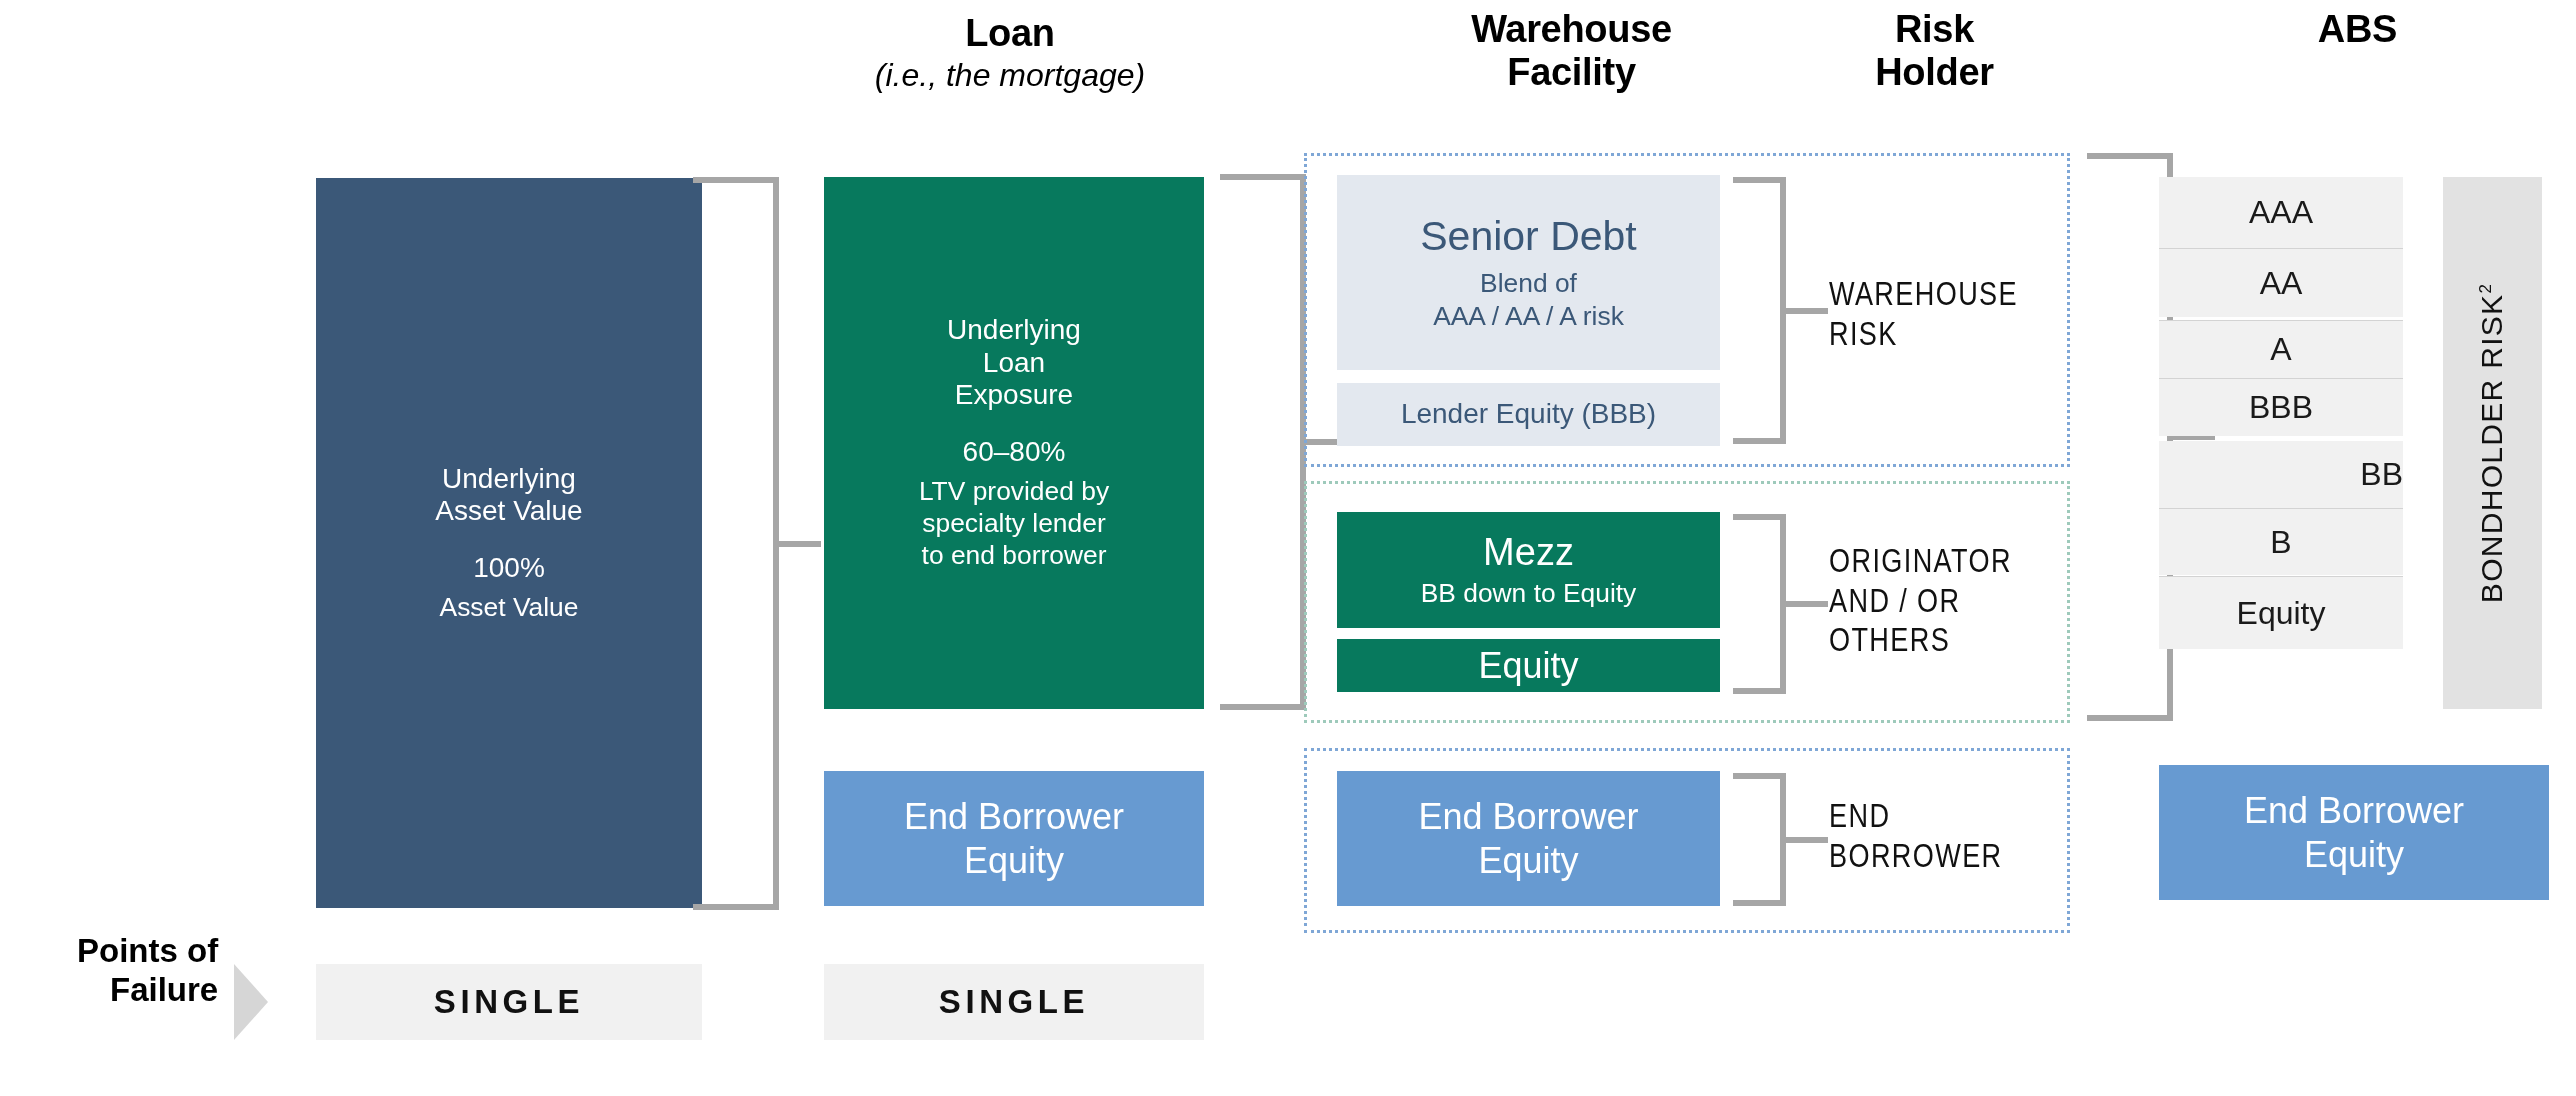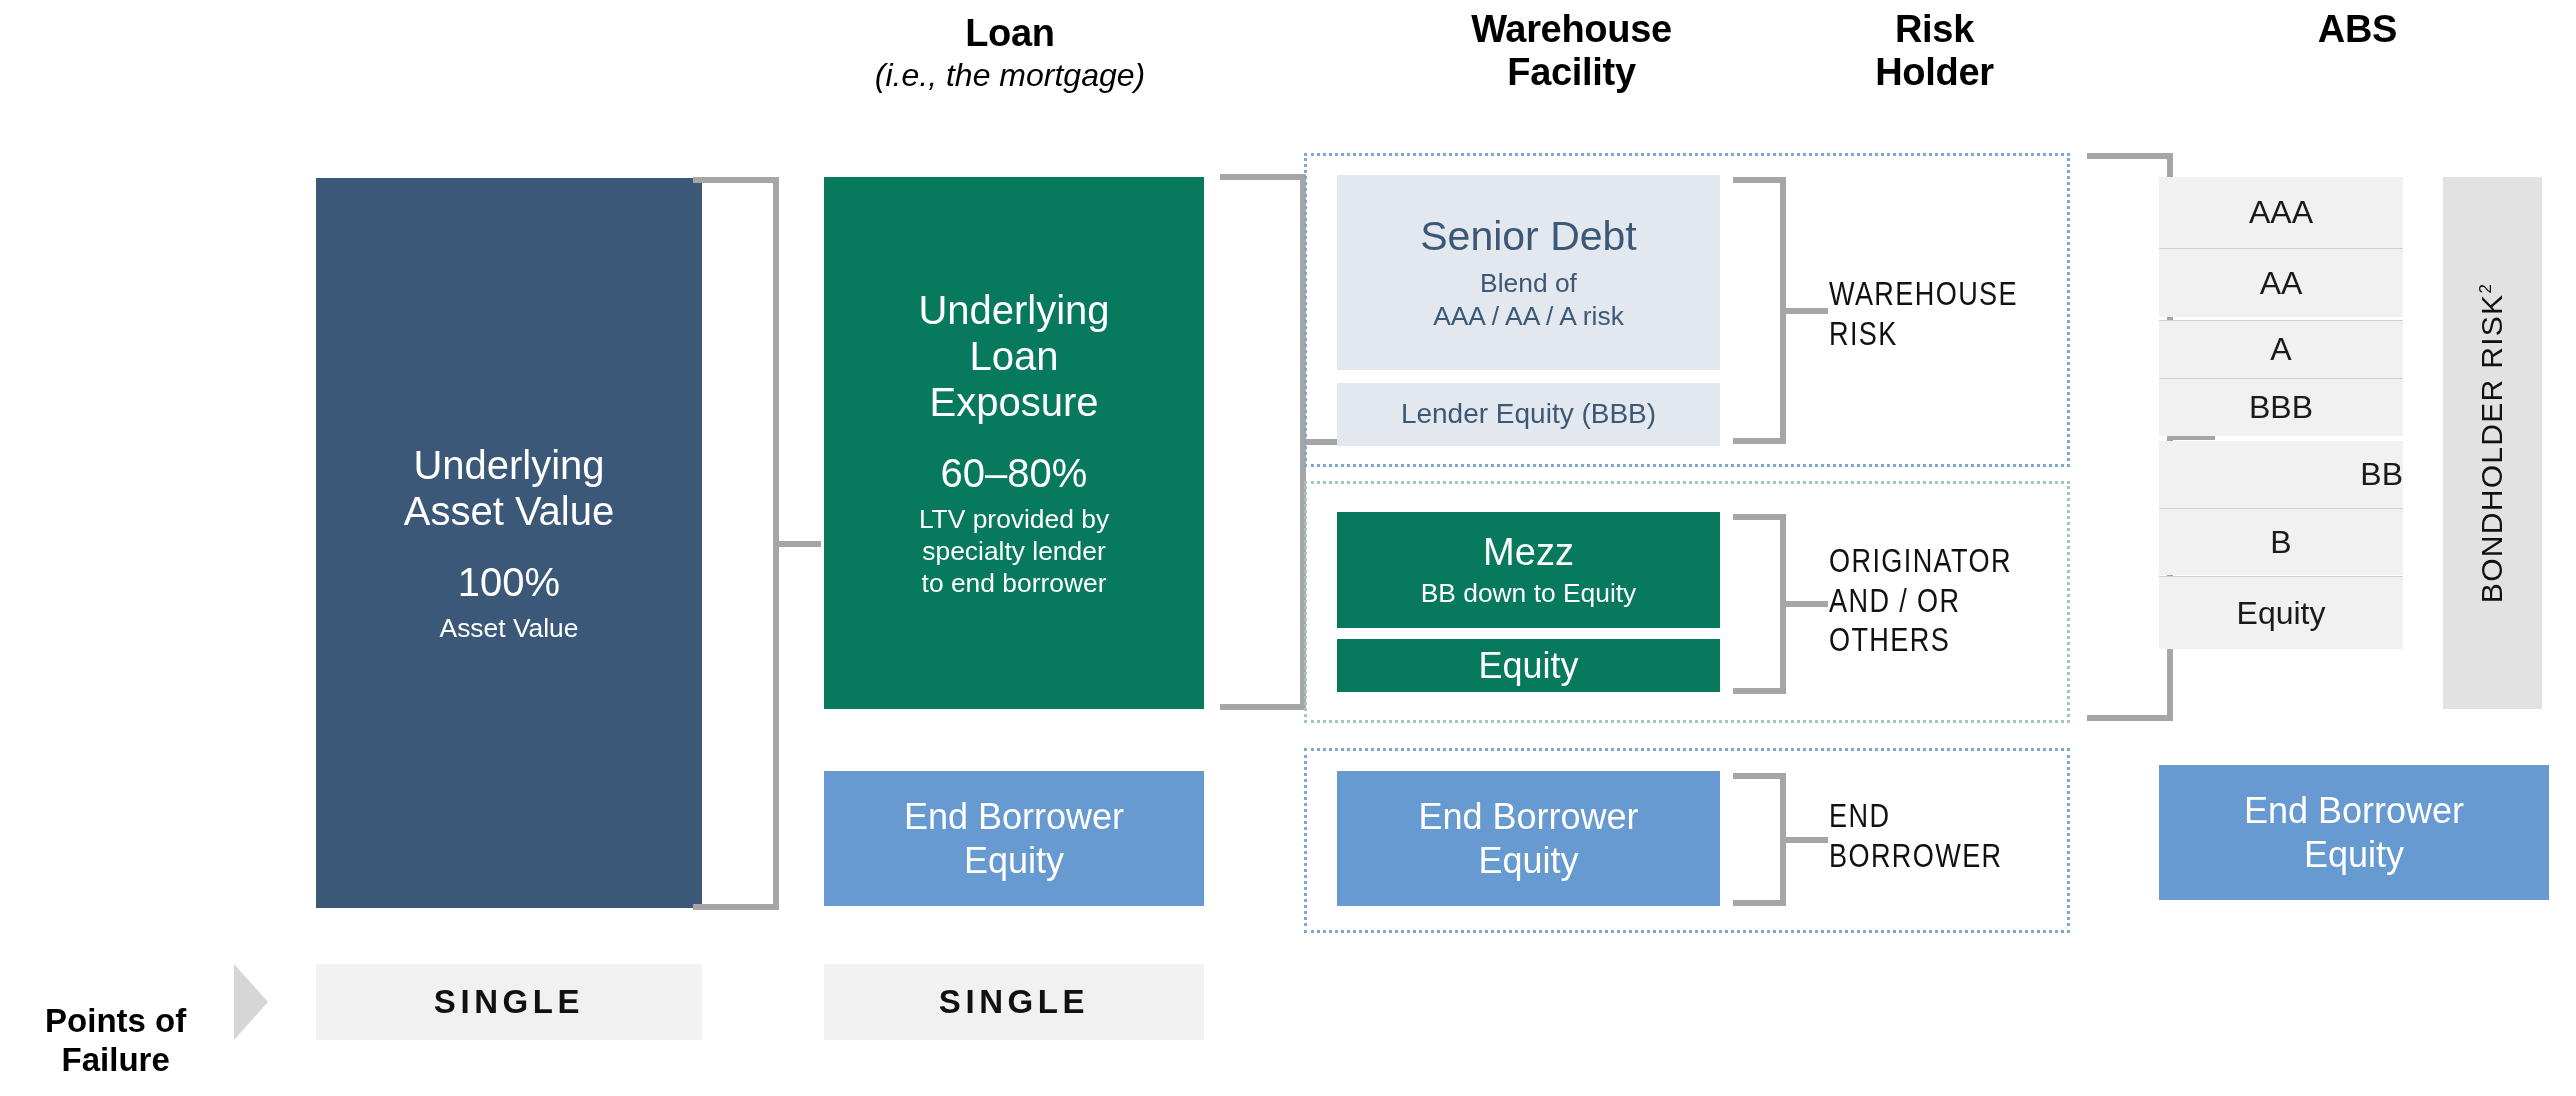--- a/index.html
+++ b/index.html
@@ -31,21 +31,21 @@
     position: absolute;
     display: flex; flex-direction: column;
     align-items: center; justify-content: center;
     text-align: center;
   }
   .box-navy   { background: #3b5878; color:#fff; }
   .box-green  { background: #07795d; color:#fff; }
   .box-blue   { background: #679ad1; color:#fff; }
   .box-ltblue { background: #e3e8ef; color:#3b5878; }
 
-  .t-big   { font-size: 40px;  font-weight: 300; line-height: 1.16; }
+  .t-big   { font-size: 28px;  font-weight: 300; line-height: 1.16; }
   .t-mid   { font-size: 36px;  font-weight: 300; line-height: 1.2; }
   .t-small { font-size: 26.4px;  font-weight: 400; line-height: 1.22; }
   .gap-m   { margin-top: 24px; }
   .gap-s   { margin-top: 6.6px; }
 
   
   .dotted {
     position: absolute;
     border: 3.3px dotted #7fa7d6;
     background: transparent;
@@ -280,21 +280,21 @@
     <div class="vtext">
       <span>BONDHOLDER RISK</span><sup>2</sup>
     </div>
   </div>
 
   <div class="box box-blue" style="left:2159px; top:765px; width:390px; height:135px;">
     <div class="t-mid">End Borrower</div>
     <div class="t-mid">Equity</div>
   </div>
 
-  <div id="pof-label" style="left:13.2px; top:1002px; width:205px;text-align:center;">
+  <div id="pof-label" style="left:13.2px; top:932px; width:205px;">
     <div>Points of</div>
     <div>Failure</div>
   </div>
   <div id="pof-arrow" style="left:234px; top:964px;"></div>
 
   <div class="pof-bar" style="left:316px; top:964px; width:386px; height:76px;">
     <span>SINGLE</span>
   </div>
   <div class="pof-bar" style="left:824px; top:964px; width:380px; height:76px;">
     <span>SINGLE</span>

